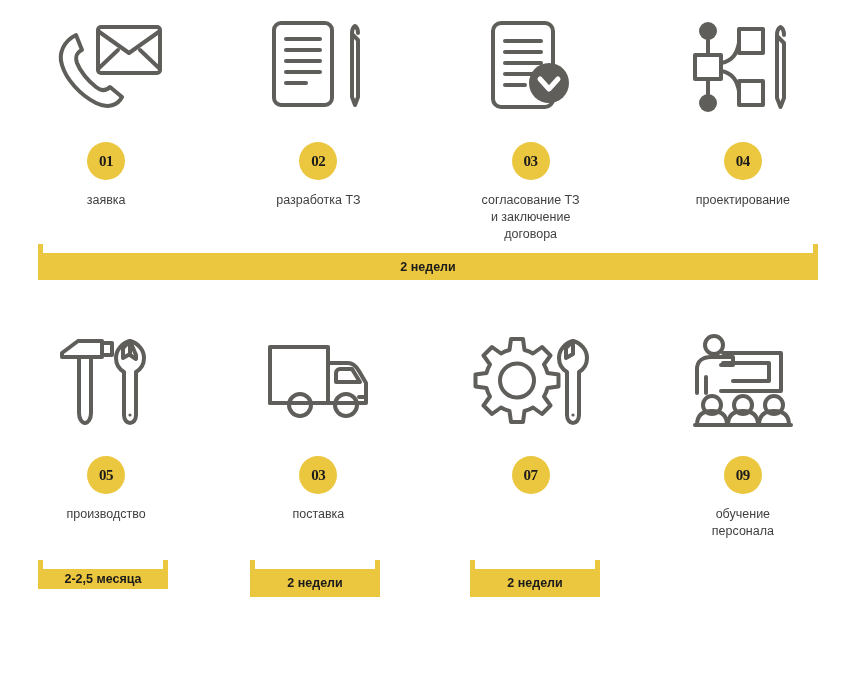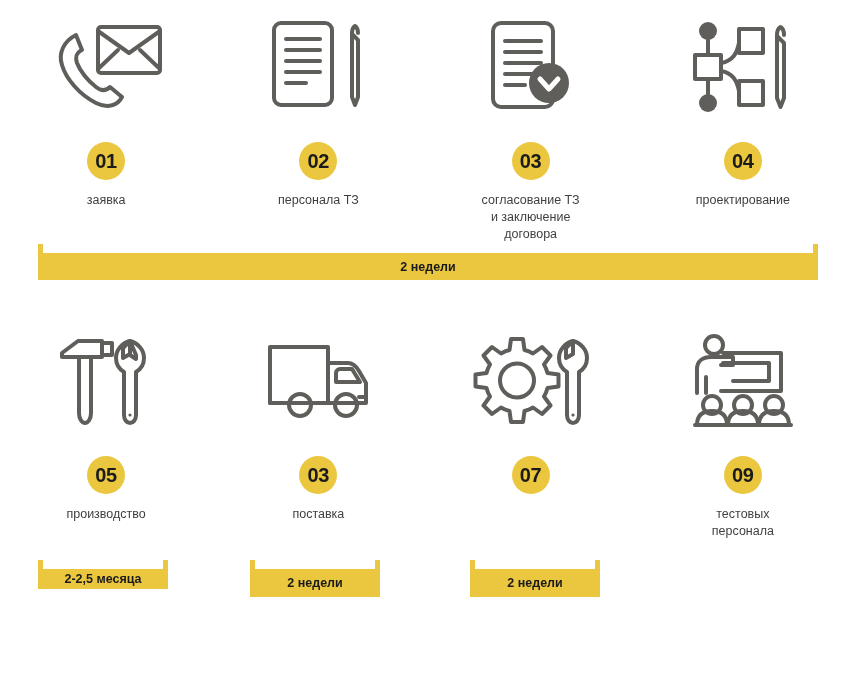--- a/index.html
+++ b/index.html
@@ -63,23 +63,24 @@
   .step-badge {
     margin-top: 16px;
     width: 38px;
     height: 38px;
     border-radius: 50%;
     background: #ebc63f;
     color: #1b1b1b;
     display: flex;
     align-items: center;
     justify-content: center;
-    font-size: 20px;
+    font-size: 15px;
     font-weight: bold;
     letter-spacing: -0.3px;
+    font-family: Liberation Serif, serif;
   }
 
   
   .step-caption {
     margin-top: 12px;
     width: 190px;
     text-align: center;
     color: #3f3f3f;
     font-size: 12.5px;
     line-height: 17px;
@@ -154,21 +155,21 @@
           <path d="M20 20 H54"></path>
           <path d="M20 31 H54"></path>
           <path d="M20 42 H54"></path>
           <path d="M20 53 H54"></path>
           <path d="M20 64 H40"></path>
           <path d="M86 15 L92 21 L92 78 L89 86 L86 78 Z"></path>
           <path d="M86 14 C86 9 89 7 89 7 C89 7 92 9 92 14"></path>
         </svg>
       </div>
       <div class="step-badge">02</div>
-      <div class="step-caption">персонала ТЗ</div>
+      <div class="step-caption">разработка ТЗ</div>
     </div>
 
     <div class="step">
       <div class="step-icon">
         <svg width="92" height="96" viewBox="0 0 92 96">
           <rect x="8" y="4" width="60" height="84" rx="8"></rect>
           <path d="M20 22 H56"></path>
           <path d="M20 33 H56"></path>
           <path d="M20 44 H56"></path>
           <path d="M20 55 H56"></path>
@@ -274,21 +275,21 @@
           <circle cx="21" cy="70" r="9"></circle>
           <path d="M6 90 C6 80 12 76 21 76 C30 76 36 80 36 90 Z"></path>
           <circle cx="52" cy="70" r="9"></circle>
           <path d="M37 90 C37 80 43 76 52 76 C61 76 67 80 67 90 Z"></path>
           <circle cx="83" cy="70" r="9"></circle>
           <path d="M68 90 C68 80 74 76 83 76 C92 76 98 80 98 90 Z"></path>
           <path d="M4 90 H100"></path>
         </svg>
       </div>
       <div class="step-badge">09</div>
-      <div class="step-caption">тестовых
+      <div class="step-caption">обучение
 персонала</div>
     </div>
 
   </div>
 
   <div class="duration-bar" id="bar-05">2-2,5 месяца</div>
 
   <div class="duration-bar" id="bar-06">2 недели</div>
 
   <div class="duration-bar" id="bar-07">2 недели</div>

